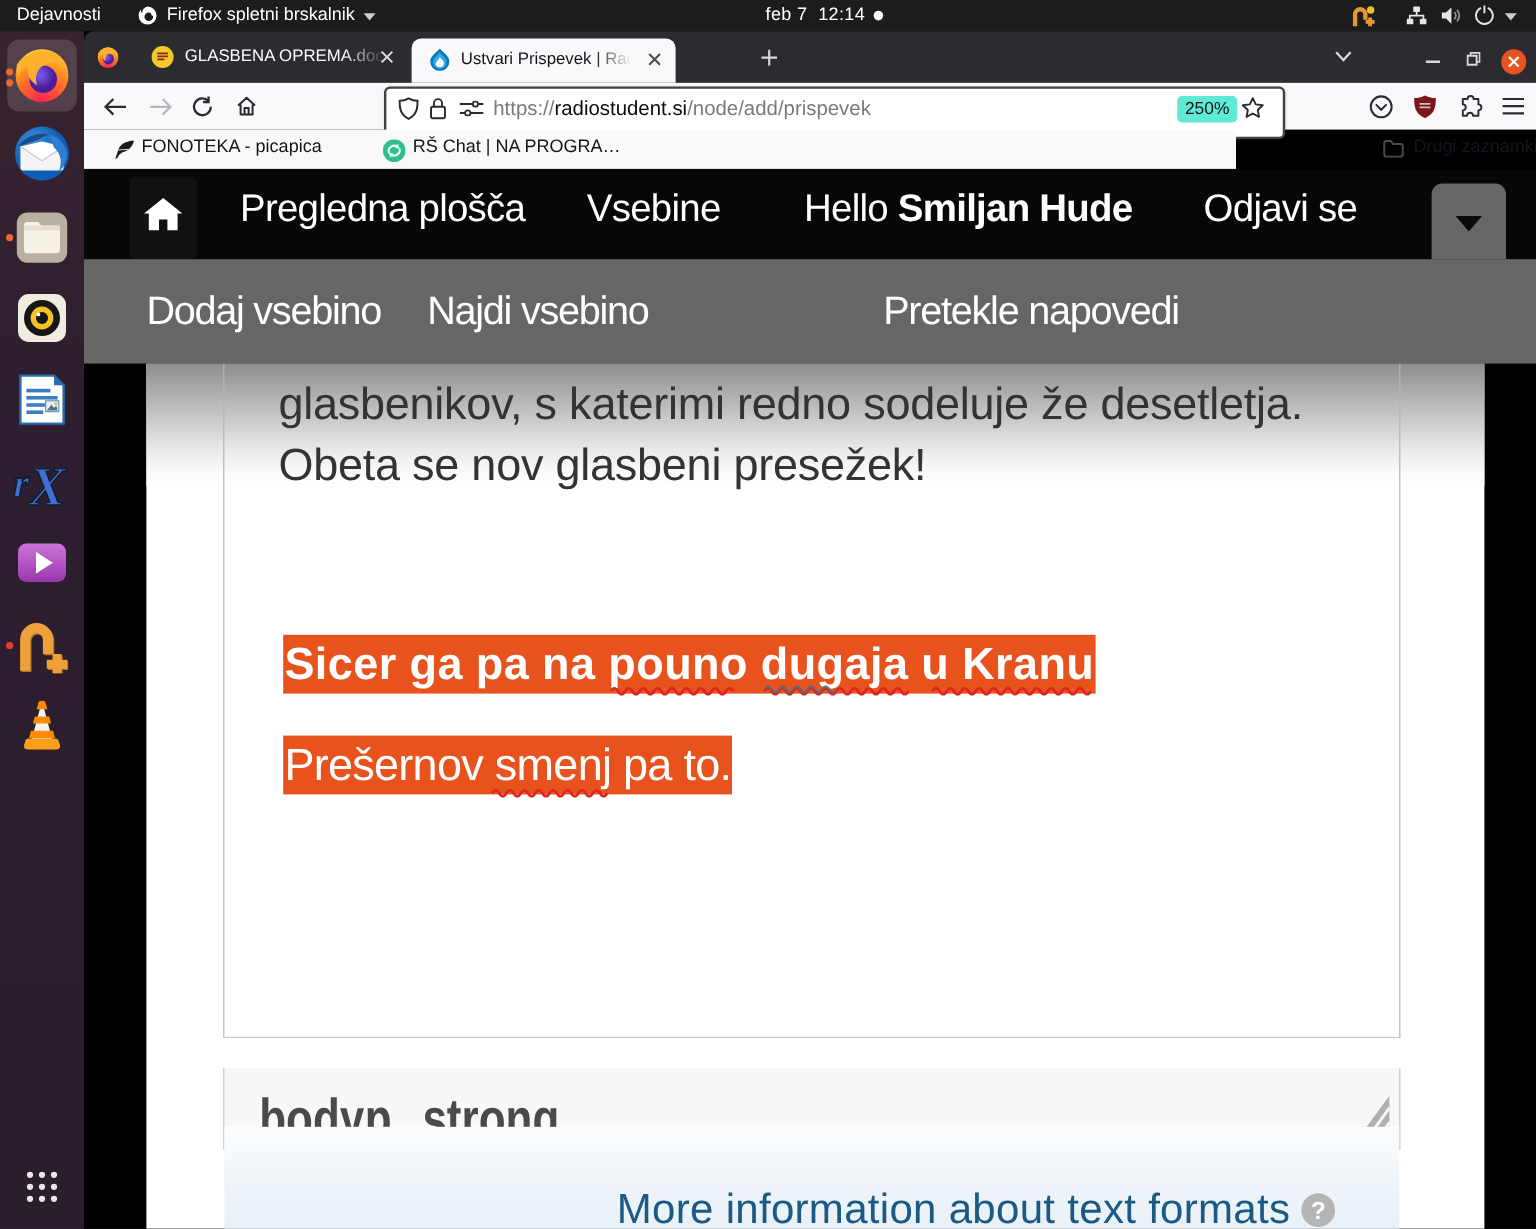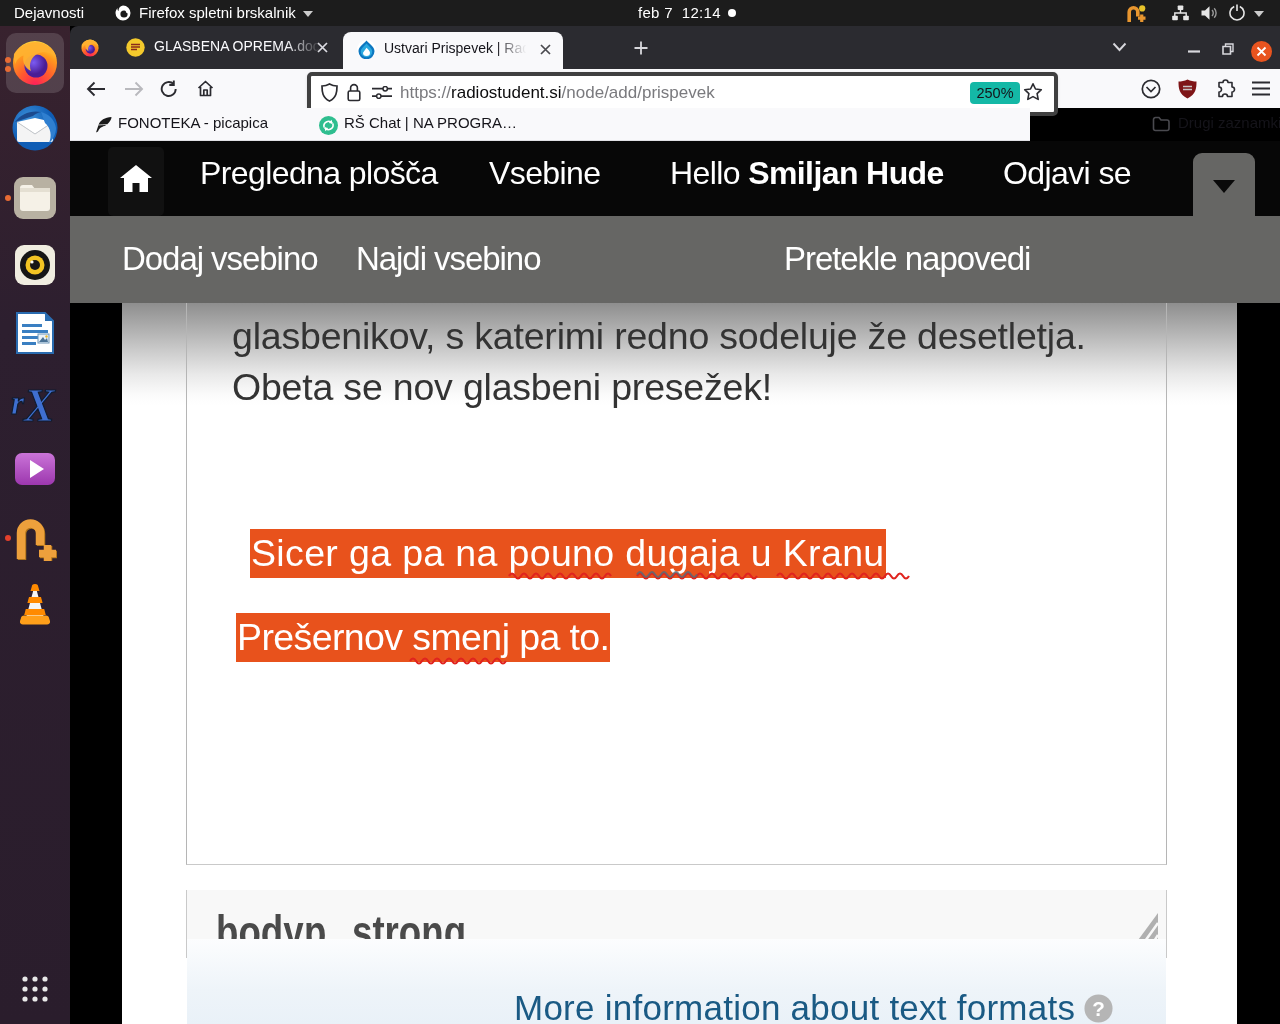--- a/index.html
+++ b/index.html
@@ -14,21 +14,21 @@
 
 #dock { left:0; top:26px; width:70px; height:998px; background:linear-gradient(180deg,#38222e 0%, #2d1f2f 30%, #2a1d2c 100%); }
 #dock .dot { position:absolute; left:5px; width:6px; height:6px; border-radius:50%; background:#e86b34; }
 
 
 #tabbar { left:70px; top:26px; width:1210px; height:43px; background:#2b2b30; border-top-left-radius:8px; }
 #navbar { left:70px; top:69px; width:1210px; height:39px; background:#f9f9fb; }
 #bookmarksbar { left:70px; top:108px; width:960px; height:33px; background:#f9f9fb; border-bottom:1px solid #e0e0e4; color:#2a2a2e; font-size:15px; }
 
 .tab-active { position:absolute; left:273px; top:6px; width:220px; height:37px; background:#f9f9fb; border-radius:8px 8px 0 0; }
-.urlfield { position:absolute; left:237px; top:3px; width:751px; height:44px; background:#fff; border:4px solid #404040; border-radius:5px; box-shadow:0 1px 3px rgba(0,0,0,.12); }
+.urlfield { position:absolute; left:250px; top:3px; width:751px; height:44px; background:#fff; border:2px solid #404040; border-radius:5px; box-shadow:0 1px 3px rgba(0,0,0,.12); }
 
 
 #pageview { left:70px; top:141px; width:1210px; height:883px; background:#000; overflow:hidden; }
 
 #admbar { left:0; top:0; width:1210px; height:75px; background:#070707; color:#fff; font-size:32px; letter-spacing:-0.6px;text-decoration:underline; }
 #graybar { left:0; top:75px; width:1210px; height:87px; background:#666664; color:#fff; font-size:33px; letter-spacing:-1.05px; }
 #ddbtn { left:1123px; top:12px; width:62px; height:63px; background:#666664; border-radius:9px 9px 0 0; }
 #column { left:52px; top:162px; width:1115px; height:721px; background:#fff; }
 #colshadow { left:52px; top:162px; width:1115px; height:102px; background:linear-gradient(180deg, #8e8e8e 0%, #a8a8a8 20%, #c9c9c9 45%, #e9e9e9 70%, #fbfbfb 90%, #ffffff 100%); }
 #editbox { left:116px; top:162px; width:981px; height:562px; border-left:1px solid #b5b5b5; border-right:1px solid #b5b5b5; border-bottom:1px solid #c9c9c9; }
@@ -254,21 +254,21 @@
           <rect x="1.2" y="8" width="11.6" height="9.5" rx="1.5" stroke="#2b2b30" stroke-width="1.6" fill="none"></rect>
           <path d="M3.6 8 V5 a3.4 3.4 0 0 1 6.8 0 V8" stroke="#2b2b30" stroke-width="1.6" fill="none"></path>
         </svg>
       <svg class="abs" style="left:61px;top:10px;" width="20" height="13" viewBox="0 0 20 13">
           <path d="M0 2.7 H11 M15.5 2.7 H20" stroke="#2b2b30" stroke-width="1.7"></path>
           <circle cx="13.2" cy="2.7" r="2.2" stroke="#2b2b30" stroke-width="1.5" fill="none"></circle>
           <path d="M0 10.2 H4.5 M9 10.2 H20" stroke="#2b2b30" stroke-width="1.7"></path>
           <circle cx="6.8" cy="10.2" r="2.2" stroke="#2b2b30" stroke-width="1.5" fill="none"></circle>
         </svg>
       <div class="abs" style="left:89px;top:6.5px;font-size:17px;color:#7a7a7e;white-space:nowrap;">https://<span style="color:#0c0c0d;">radiostudent.si</span>/node/add/prispevek</div>
-      <div class="abs" style="left:659px;top:6px;width:50px;height:22px;background:#14b8a6;border-radius:4px;color:#15141a;font-size:14.5px;text-align:center;line-height:22px;">250%</div>
+      <div class="abs" style="left:659px;top:6px;width:50px;height:22px;background:#5eead4;border-radius:4px;color:#15141a;font-size:14.5px;text-align:center;line-height:22px;">250%</div>
       <svg class="abs" style="left:712px;top:6px;" width="20" height="20" viewBox="0 0 20 20">
           <path d="M10 1.8 L12.5 7 L18.3 7.7 L14.1 11.7 L15.2 17.4 L10 14.6 L4.8 17.4 L5.9 11.7 L1.7 7.7 L7.5 7 Z" stroke="#2b2b30" stroke-width="1.6" fill="none" stroke-linejoin="round"></path>
         </svg>
     </div>
     <svg class="abs" style="left:1071px;top:10px;" width="20" height="20" viewBox="0 0 20 20">
         <circle cx="10" cy="10" r="8.7" stroke="#2b2b30" stroke-width="1.7" fill="none"></circle>
         <path d="M5.5 8 L10 12.5 L14.5 8" stroke="#2b2b30" stroke-width="1.7" fill="none"></path>
       </svg>
     <svg class="abs" style="left:1108px;top:10px;" width="19" height="20" viewBox="0 0 19 20">
         <path d="M9.5 0.5 C12.5 2 15.7 2.6 18.5 2.6 C18.5 9.5 18 15.5 9.5 19.5 C1 15.5 0.5 9.5 0.5 2.6 C3.3 2.6 6.5 2 9.5 0.5 Z" fill="#7e1517"></path>
@@ -300,21 +300,21 @@
       </svg>
     <span class="abs" style="left:1108px;top:6px;font-size:15px;color:#15141a;white-space:nowrap;">Drugi zaznamki</span>
   </div>
 
   <div id="pageview" class="abs">
     <div id="column" class="abs"></div>
     <div id="colshadow" class="abs"></div>
     <div id="editbox" class="abs"></div>
 
     <div class="ptext" style="left:162px; top:170px; line-height:51px;">glasbenikov, s katerimi redno sodeluje že desetletja.<br>Obeta se nov glasbeni presežek!</div>
-    <div class="ptext" style="left:166px; top:391px; font-weight:normal; letter-spacing:0.35px;margin-left:14px;"><span class="hl">Sicer ga pa na pouno dugaja u Kranu</span></div>
+    <div class="ptext" style="left:166px; top:391px; font-weight:bold; letter-spacing:0.35px;"><span class="hl">Sicer ga pa na pouno dugaja u Kranu</span></div>
     <div class="ptext" style="left:166px; top:475px; letter-spacing:-0.6px;"><span class="hl">Prešernov smenj pa to.</span></div>
     <svg class="abs" style="left:166px; top:429px;" width="690" height="12" viewBox="0 0 690 12">
       <path d="M273 6 q3 -5 6 0 t6 0 t6 0 t6 0 t6 0 t6 0 t6 0 t6 0 t6 0 t6 0 t6 0 t6 0 t6 0 t6 0 t6 0 t6 0 t6 0" stroke="#e0241f" stroke-width="2.2" fill="none"></path>
       <path d="M401 6 q3 -5 6 0 t6 0 t6 0 t6 0 t6 0 t6 0 t6 0 t6 0 t6 0 t6 0 t6 0 t6 0 t6 0 t6 0 t6 0 t6 0 t6 0 t6 0 t6 0 t6 0" stroke="#e0241f" stroke-width="2.2" fill="none"></path>
       <path d="M541 6 q3 -5 6 0 t6 0 t6 0 t6 0 t6 0 t6 0 t6 0 t6 0 t6 0 t6 0 t6 0 t6 0 t6 0 t6 0 t6 0 t6 0 t6 0 t6 0 t6 0 t6 0 t6 0 t6 0" stroke="#e0241f" stroke-width="2.2" fill="none"></path>
       <path d="M401 4.5 q3 -5 6 0 t6 0 t6 0 t6 0 t6 0 t6 0 t6 0 t6 0 t6 0 t6 0" stroke="#5d6a75" stroke-width="2" fill="none" opacity="0.85"></path>
     </svg>
     <svg class="abs" style="left:166px; top:514px;" width="300" height="12" viewBox="0 0 300 12">
       <path d="M174 6 q3 -5 6 0 t6 0 t6 0 t6 0 t6 0 t6 0 t6 0 t6 0 t6 0 t6 0 t6 0 t6 0 t6 0 t6 0 t6 0 t6 0" stroke="#e0241f" stroke-width="2.2" fill="none"></path>
     </svg>
@@ -325,21 +325,21 @@
           <path d="M16 0 L32 13 L28 13 L28 27 L19.5 27 L19.5 18 L12.5 18 L12.5 27 L4 27 L4 13 L0 13 Z" fill="#fff"></path>
         </svg>
       <div class="abs" style="left:130px;top:14px;">Pregledna plošča</div>
       <div class="abs" style="left:419px;top:14px;">Vsebine</div>
       <div class="abs" style="left:600px;top:14px;">Hello <b>Smiljan Hude</b></div>
       <div class="abs" style="left:933px;top:14px;">Odjavi se</div>
     </div>
     <div id="graybar" class="abs">
       <div class="abs" style="left:52px;top:24px;">Dodaj vsebino</div>
       <div class="abs" style="left:286px;top:24px;">Najdi vsebino</div>
-      <div class="abs" style="left:714px;top:24px;">Pretekle napovedi</div>
+      <div class="abs" style="left:666px;top:24px;">Pretekle napovedi</div>
     </div>
     <div id="ddbtn" class="abs">
       <div class="abs" style="left:20px;top:27px;width:0;height:0;border-left:11px solid transparent;border-right:11px solid transparent;border-top:13px solid #0a0a0a;"></div>
     </div>
 
     <div id="pathbar" class="abs">
       <span class="abs" style="left:29px;top:14px;">body</span>
       <span class="abs" style="left:117px;top:14px;">p</span>
       <span class="abs" style="left:165px;top:14px;">strong</span>
       <svg class="abs" style="right:8px;bottom:6px;" width="28" height="38" viewBox="0 0 28 38">

